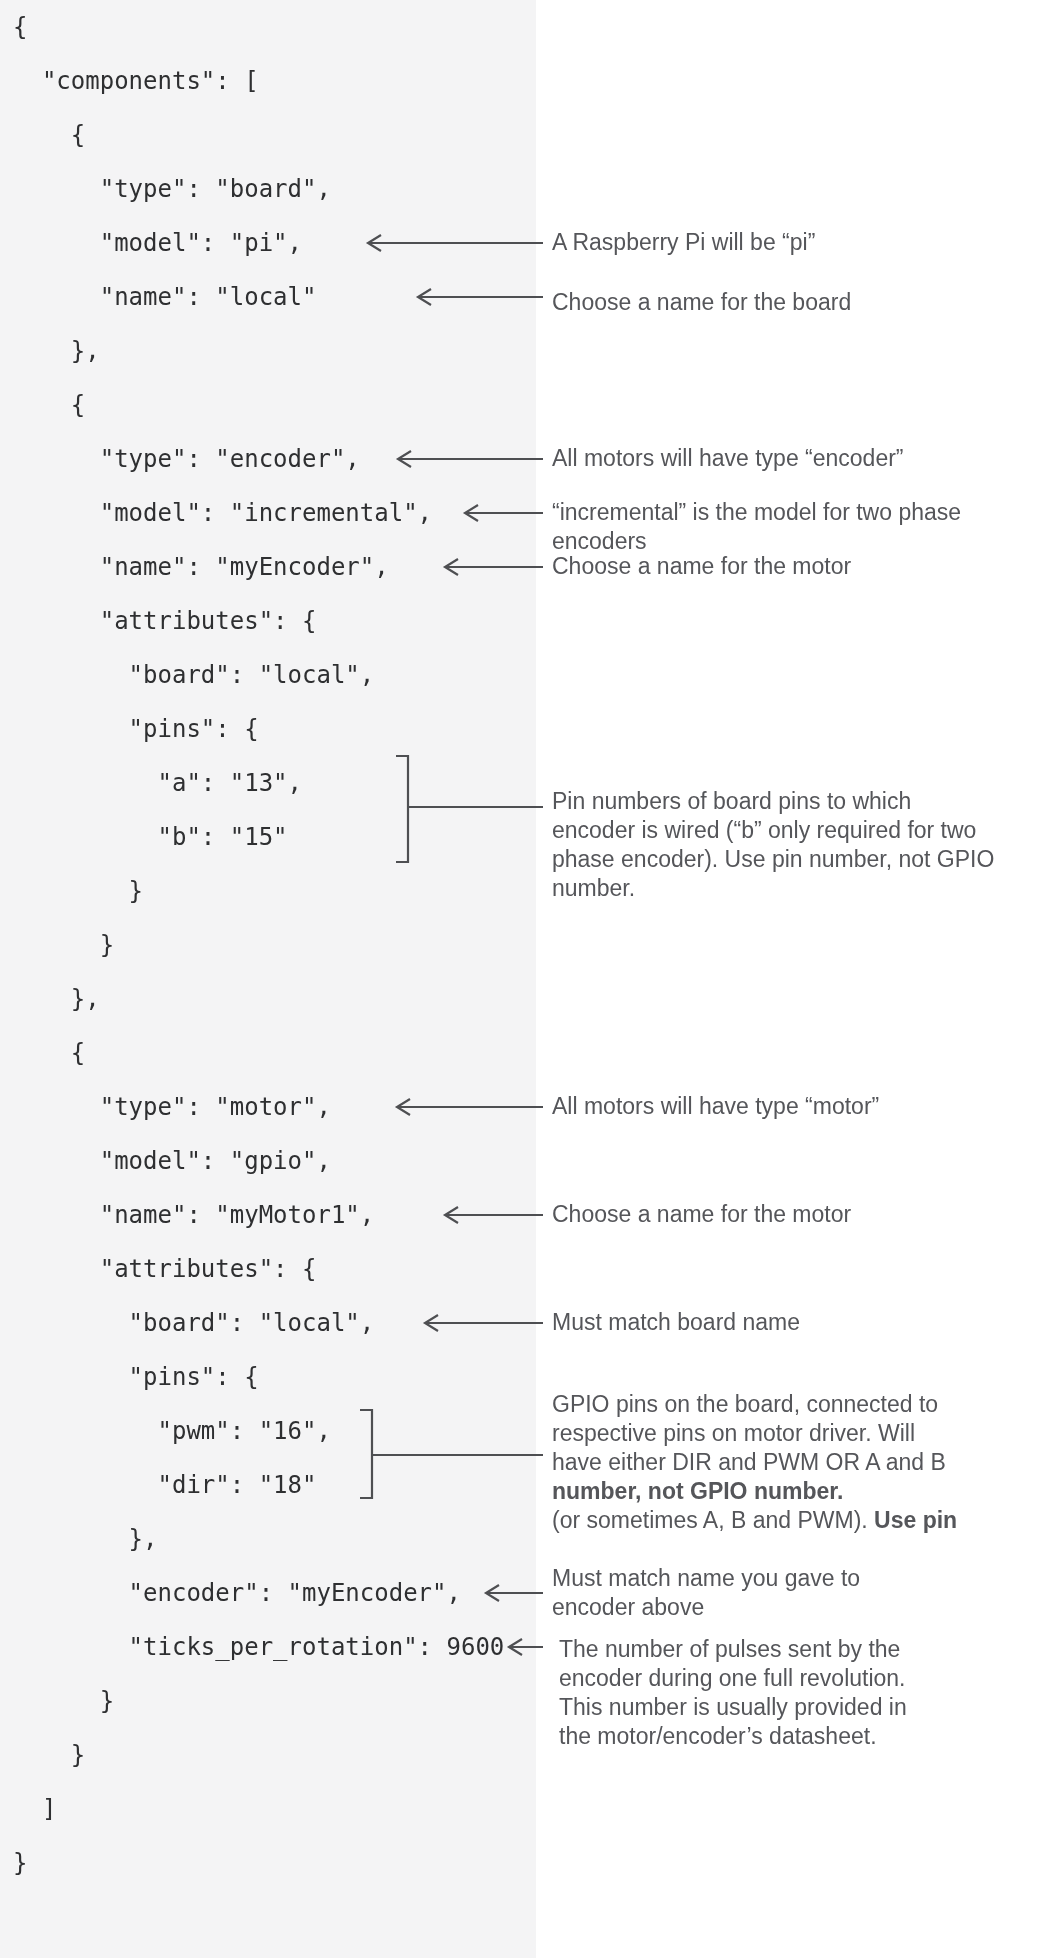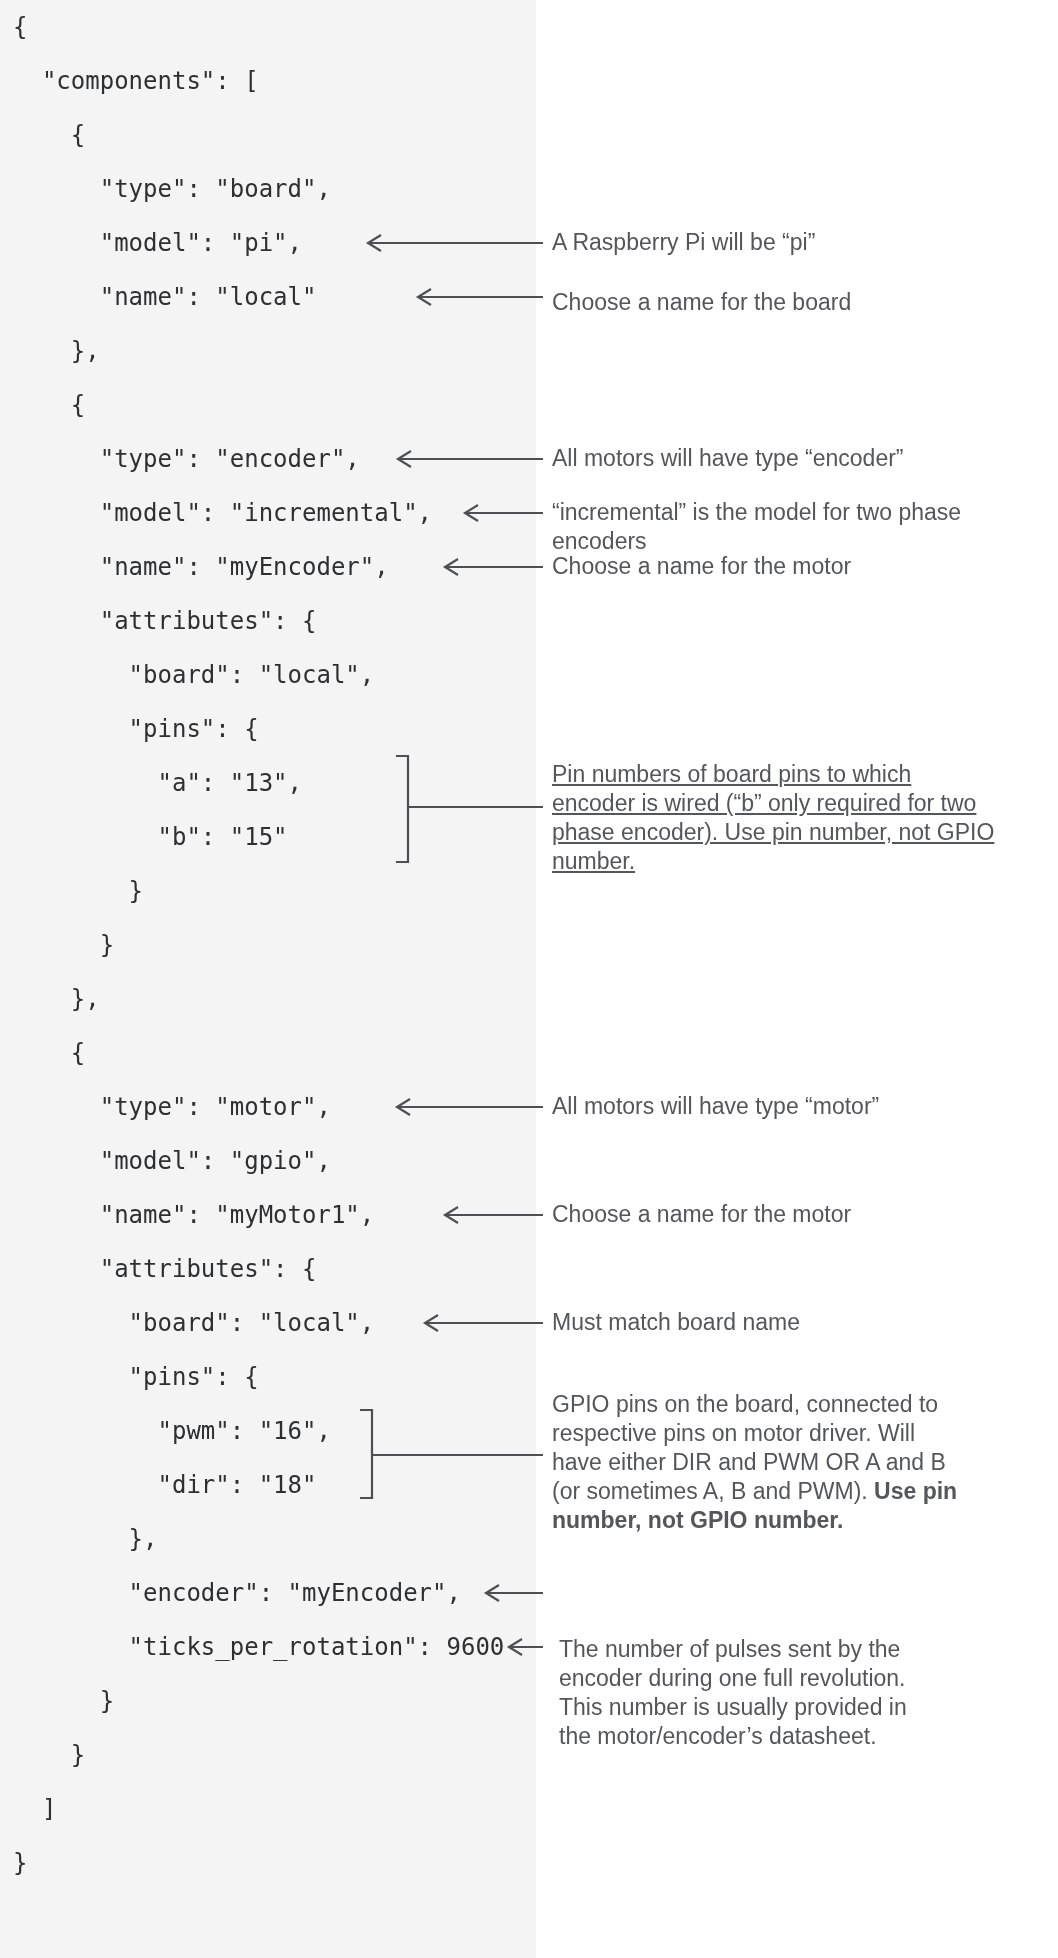--- a/index.html
+++ b/index.html
@@ -151,41 +151,45 @@
       <div class="annotation" style="top: 444px;">
         <div class="ann-line"><span class="seg">All motors will have type “encoder”</span></div>
       </div>
       <div class="annotation" style="top: 498px;">
         <div class="ann-line"><span class="seg">“incremental” is the model for two phase</span></div>
         <div class="ann-line"><span class="seg">encoders</span></div>
       </div>
       <div class="annotation" style="top: 552px;">
         <div class="ann-line"><span class="seg">Choose a name for the motor</span></div>
       </div>
-      <div class="annotation" style="top: 760px; text-decoration: underline;">
+      <div class="annotation" style="top: 787px;">
         <div class="ann-line"><span class="seg">Pin numbers of board pins to which</span></div>
         <div class="ann-line"><span class="seg">encoder is wired (“b” only required for two</span></div>
         <div class="ann-line"><span class="seg">phase encoder). Use pin number, not GPIO</span></div>
         <div class="ann-line"><span class="seg">number.</span></div>
       </div>
       <div class="annotation" style="top: 1092px;">
         <div class="ann-line"><span class="seg">All motors will have type “motor”</span></div>
       </div>
       <div class="annotation" style="top: 1200px;">
         <div class="ann-line"><span class="seg">Choose a name for the motor</span></div>
       </div>
       <div class="annotation" style="top: 1308px;">
         <div class="ann-line"><span class="seg">Must match board name</span></div>
       </div>
       <div class="annotation" style="top: 1390px;">
         <div class="ann-line"><span class="seg">GPIO pins on the board, connected to</span></div>
         <div class="ann-line"><span class="seg">respective pins on motor driver. Will</span></div>
         <div class="ann-line"><span class="seg">have either DIR and PWM OR A and B</span></div>
+        <div class="ann-line"><span class="seg bold">number, not GPIO number.</span></div>
         <div class="ann-line"><span class="seg">(or sometimes A, B and PWM). </span><span class="seg bold">Use pin</span></div>
-        <div class="ann-line"><span class="seg bold">number, not GPIO number.</span></div>
+      </div>
+      <div class="annotation" style="top: 1564px;">
+        <div class="ann-line"><span class="seg">Must match name you gave to</span></div>
+        <div class="ann-line"><span class="seg">encoder  above</span></div>
       </div>
       <div class="annotation" style="top: 1635px; margin-left: 7px;">
         <div class="ann-line"><span class="seg">The number of pulses sent by the</span></div>
         <div class="ann-line"><span class="seg">encoder during one full revolution.</span></div>
         <div class="ann-line"><span class="seg">This number is usually provided in</span></div>
         <div class="ann-line"><span class="seg">the motor/encoder’s datasheet.</span></div>
       </div>
     </div>
 </div>
 

